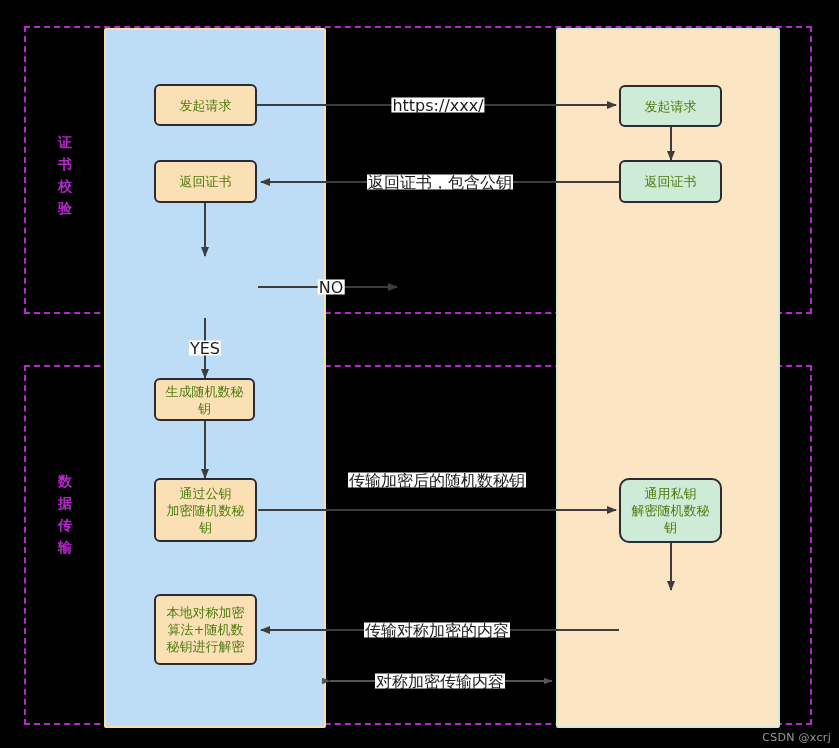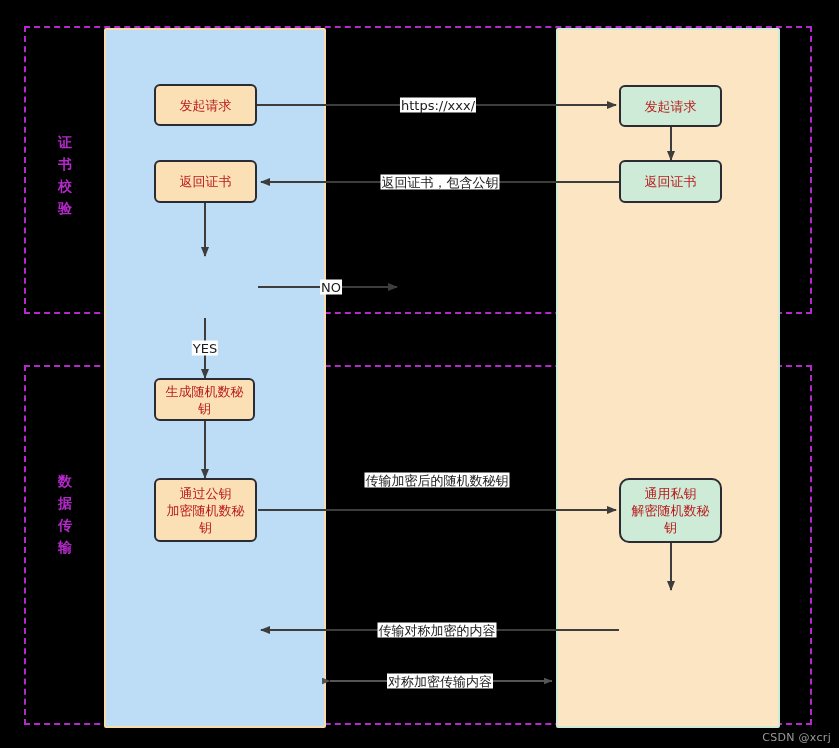--- a/index.html
+++ b/index.html
@@ -57,21 +57,21 @@
   
   .node {
     position: absolute;
     box-sizing: border-box;
     display: flex;
     align-items: center;
     justify-content: center;
     text-align: center;
     font-size: 13px;
     line-height: 17px;
-    color: #b91c1c;
+    color: #4d7c0f;
     border: 2px solid #2b2b34;
     border-radius: 6px;
     white-space: pre-line;
     padding: 2px 4px;
   }
   .node-orange { background: #fbe0b6; }
   .node-green  { background: #cdebd6; }
   .node-red    { background: #f4483c; }
 
   
@@ -101,21 +101,21 @@
     left: 0; top: 0;
     width: 839px; height: 748px;
     pointer-events: none;
   }
 
   
   .edge-label {
     position: absolute;
     background: #ffffff;
     color: #1b1b1b;
-    font-size: 13px;
+    font-size: 16px;
     line-height: 15px;
     padding: 0 1px;
     white-space: nowrap;
     transform: translate(-50%, -50%);
   }
 
   
   .watermark {
     position: absolute;
     right: 8px;
@@ -190,20 +190,23 @@
   <div class="node node-orange" style="left:154px; top:160px; width:103px; height:43px;">返回证书</div>
 
 
   <div class="node node-orange" style="left:154px; top:378px; width:101px; height:43px;">生成随机数秘
 钥</div>
 
   <div class="node node-orange" style="left:154px; top:478px; width:103px; height:64px;">通过公钥
 加密随机数秘
 钥</div>
 
+  <div class="node node-orange" style="left:154px; top:594px; width:103px; height:71px;">本地对称加密
+算法+随机数
+秘钥进行解密</div>
 
 
   <div class="node node-green" style="left:619px; top:85px; width:103px; height:42px;">发起请求</div>
 
   <div class="node node-green" style="left:619px; top:160px; width:103px; height:43px;">返回证书</div>
 
   <div class="node node-green" style="left:619px; top:478px; width:103px; height:65px;border-radius:10px;">通用私钥
 解密随机数秘
 钥</div>
 

